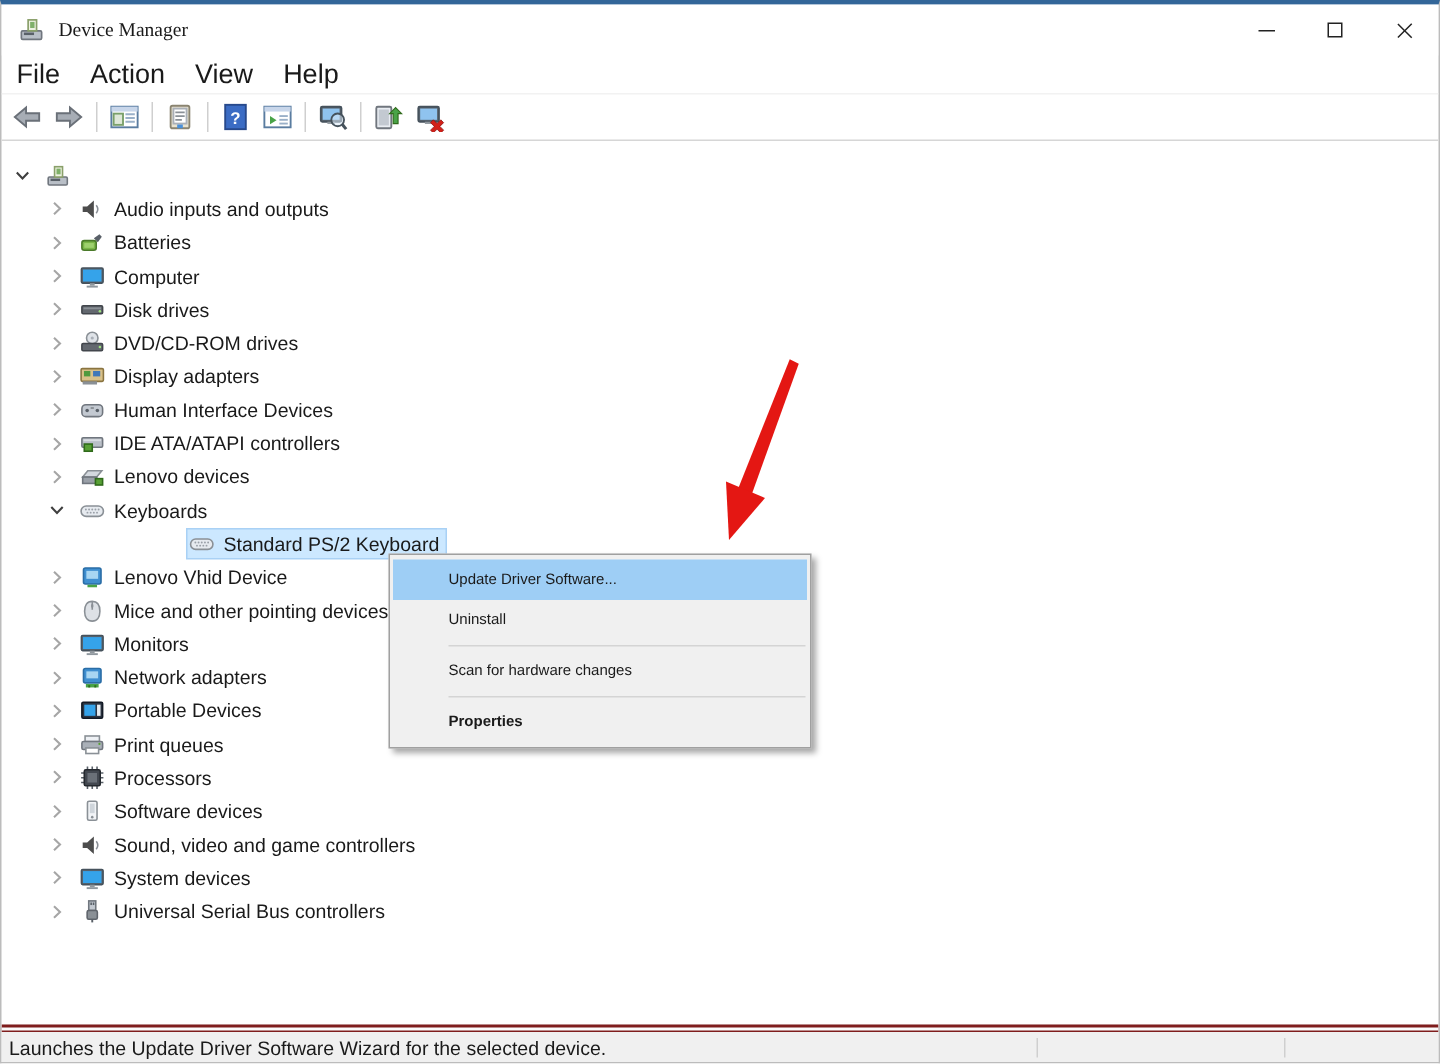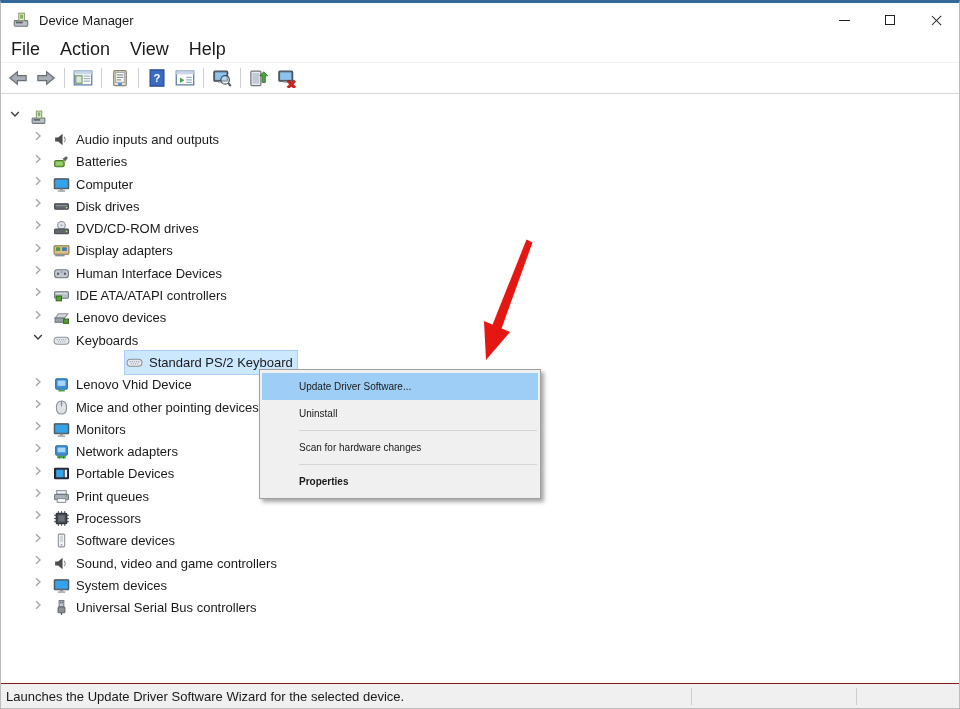--- a/index.html
+++ b/index.html
@@ -4,42 +4,42 @@
 <style>
   * { margin:0; padding:0; box-sizing:border-box; }
   html,body { background:#fff; }
   .window{
     position:relative; width:960px; height:709px;
     border-top:3px solid var(--top-border,#336699);
     border-left:1px solid #bcbcbc; border-right:1px solid #bcbcbc; border-bottom:1px solid #bcbcbc;
     background:#ffffff; font-family:"Liberation Sans", sans-serif; color:#1a1a1a; overflow:hidden;
   }
   
-  .titlebar{ height:34px; display:flex; align-items:center; padding-left:11px; background:#ffffff; }
+  .titlebar{ height:34px; display:flex; align-items:center; padding-left:11px; background:#ffffff;font-family:Liberation Serif, serif; }
   .app-icon svg{ width:18px; height:18px; display:block; }
   .title{ font-size:13px; margin-left:9px; }
   .controls{ margin-left:auto; display:flex; height:100%; }
   .ctrl{ width:46px; display:flex; align-items:center; justify-content:center; cursor:pointer; }
   .min-glyph{ width:11px; height:1px; background:#222; display:block; }
   .max-glyph{ width:10px; height:10px; border:1px solid #222; display:block; }
   .close-glyph{ position:relative; width:13px; height:13px; display:block; }
   .close-glyph::before,.close-glyph::after{ content:""; position:absolute; left:6px; top:0; width:1.3px; height:13px; background:#222; }
   .close-glyph::before{ transform:rotate(45deg); }
   .close-glyph::after{ transform:rotate(-45deg); }
   
   .menubar{ height:26px; display:flex; align-items:center; font-size:18px; border-bottom:1px solid #f2f2f2; }
   .menu-top-item{ padding:0 10px; height:100%; display:flex; align-items:center; cursor:default; }
   
   .toolbar{ height:31px; display:flex; align-items:center; padding-left:3px; border-bottom:1px solid #d6d6d6; }
   .tb-btn{ width:28px; height:26px; display:flex; align-items:center; justify-content:center; }
   .tb-btn svg{ width:20px; height:20px; display:block; }
   .tb-sep{ width:1px; height:20px; background:#cfcfcf; margin:0 4px; }
   
   .content{ position:relative; height:590px; padding-top:12px; overflow:hidden; }
-  .tree-row{ height:22.3px; display:flex; font-size:13px; white-space:nowrap; }
+  .tree-row{ height:22.3px; display:flex; align-items:center; font-size:13px; white-space:nowrap; }
   .lvl0{ padding-left:6px; } .lvl1{ padding-left:29px; } .lvl2{ padding-left:78px;margin-left:24px; }
   .chevron{ width:22px; height:16px; display:inline-flex; align-items:center; flex:none; }
   .chevron svg{ width:16px; height:16px; display:block; }
   .row-body{ display:inline-flex; align-items:center; padding:1px 4px 1px 1px; }
   .row-body .icon{ margin-right:6px; display:inline-flex; }
   .row-body .icon svg{ width:17px; height:17px; display:block; }
   .row-body.selected{ background:var(--selection,#cce8ff); box-shadow:0 0 0 1px var(--selection-border,#a9d1f5); }
   
   .context-menu{
     position:absolute; left:258px; top:366px; width:282px; z-index:5;
@@ -48,21 +48,21 @@
   }
   .menu-item-row{ height:27px; line-height:27px; font-size:10px; padding-left:37px; margin:0 2px; cursor:default; }
   .menu-item-row.highlighted{ background:var(--menu-highlight,#9ecef5); }
   .menu-item-row.bold{ font-weight:bold; }
   .menu-sep{ height:1px; background:#d4d4d4; margin:3px 3px 3px 39px; }
   
   .arrow{ position:absolute; left:440px; top:225px; z-index:9; pointer-events:none; }
   
   .statusbar{
     position:absolute; left:0; right:0; bottom:0; height:25px; background:#f0f0f0;
-    border-top:1px solid #7f1d1d; font-size:13px; display:flex; align-items:center; padding-left:5px;
+    border-top:5px solid #7f1d1d; font-size:13px; display:flex; align-items:center; padding-left:5px;
   }
   .statusbar::before{ content:""; position:absolute; left:0; right:0; top:-3px; height:2px; background:#fbfbfb; }
   .sb-sep{ position:absolute; top:4px; bottom:3px; width:1px; background:#cfcfcf; }
   .sb-sep1{ left:690px; } .sb-sep2{ left:855px; }
 </style>
 </head>
 <body>
 
 <div class="window">
 

